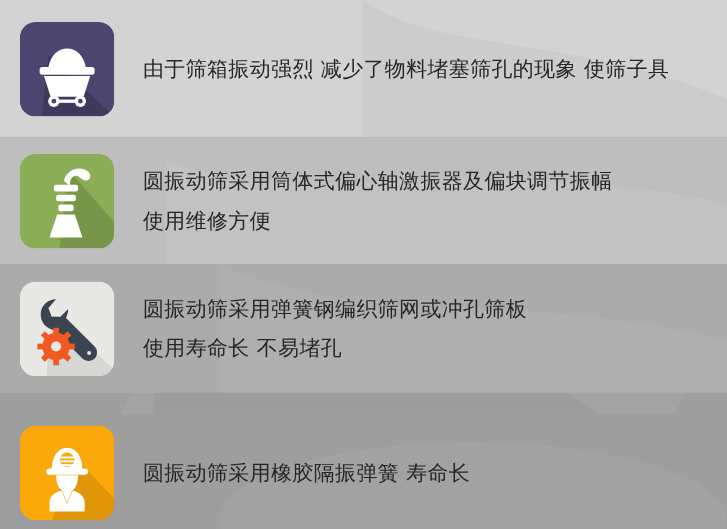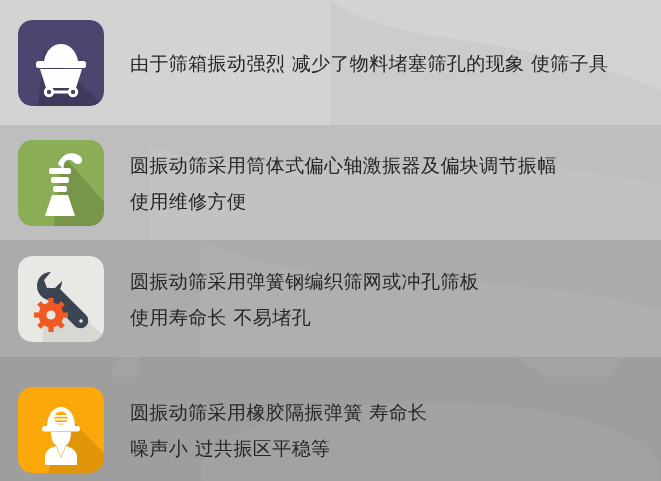--- a/index.html
+++ b/index.html
@@ -171,17 +171,16 @@
         <path d="M33,45 C33,55 37,60 43,60 C49,60 53,55 53,45 Z" fill="#ffffff"></path>
 
         <path d="M38,58 L48,58 L43,70 Z" fill="#ffffff"></path>
 
         <path d="M27,70 C27,63 34,60 38,59 L43,71 L48,59 C52,60 59,63 59,70 L59,78 L27,78 Z" fill="#ffffff"></path>
       </svg>
     </div>
 
     <div class="feature-text">
       <span class="tline">圆振动筛采用橡胶隔振弹簧  寿命长</span>
-      <span class="tline">噪声小  过共振区平稳等</span>
     </div>
   </div>
 
 </div>
 
 </body></html>

